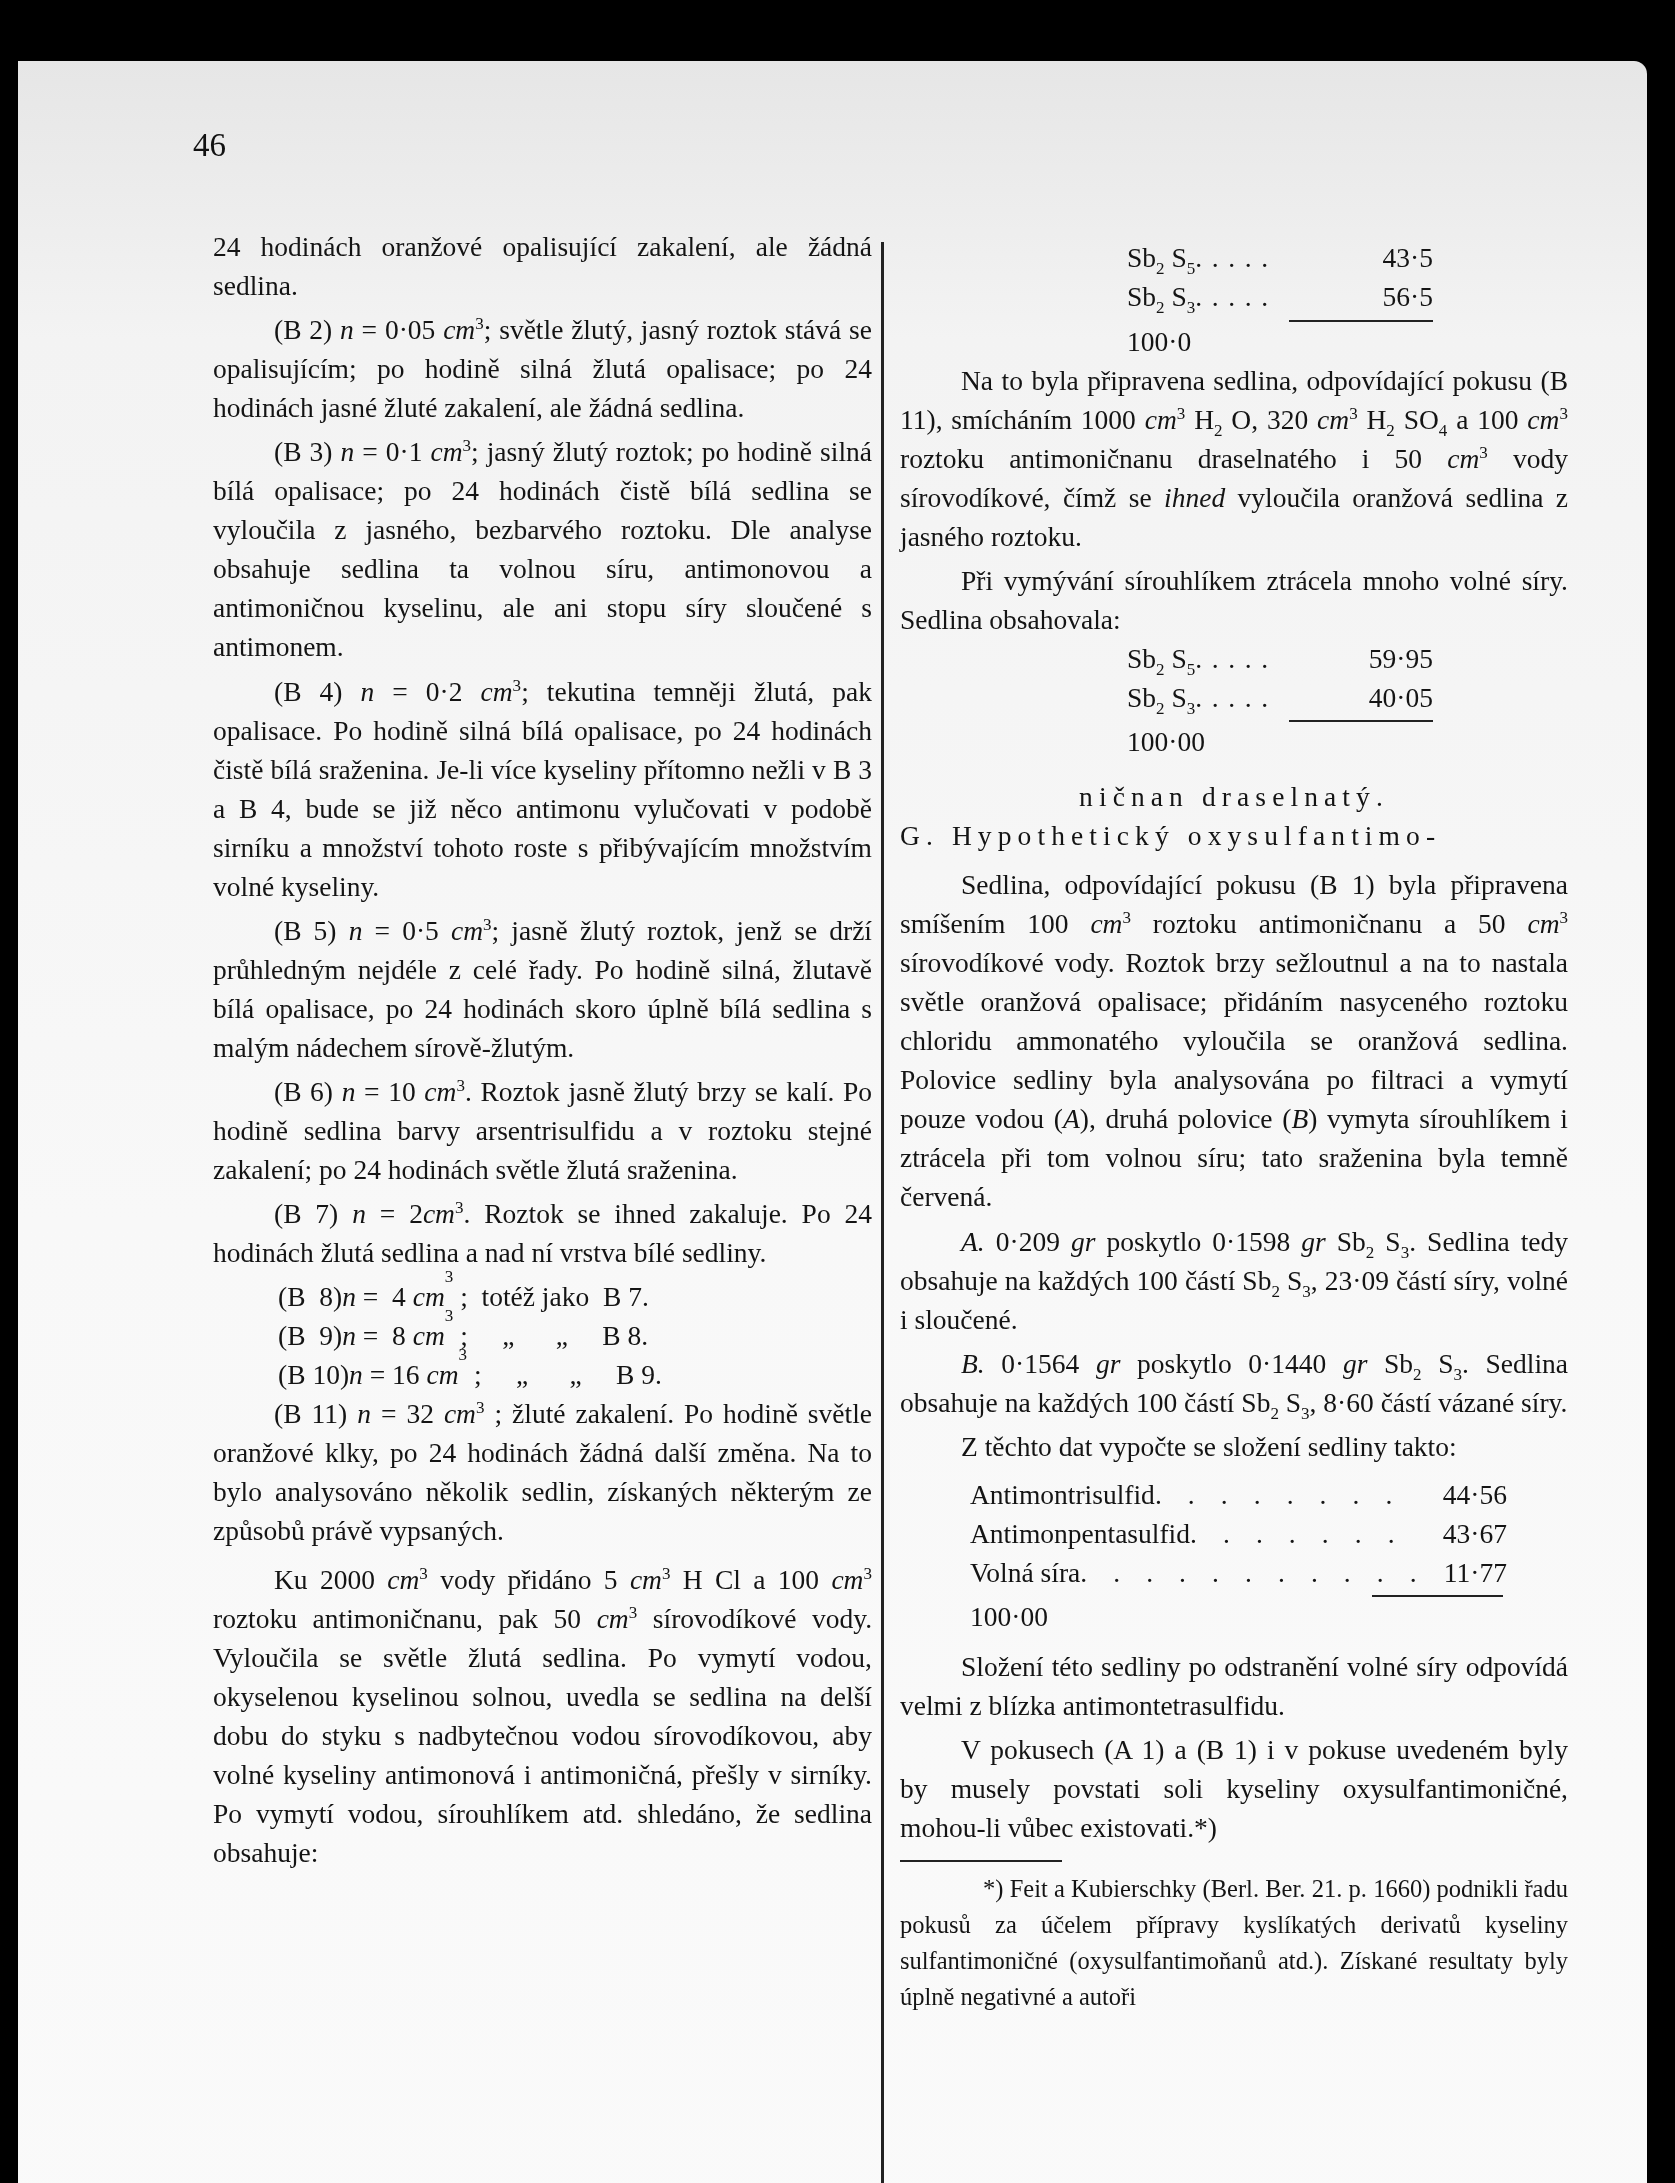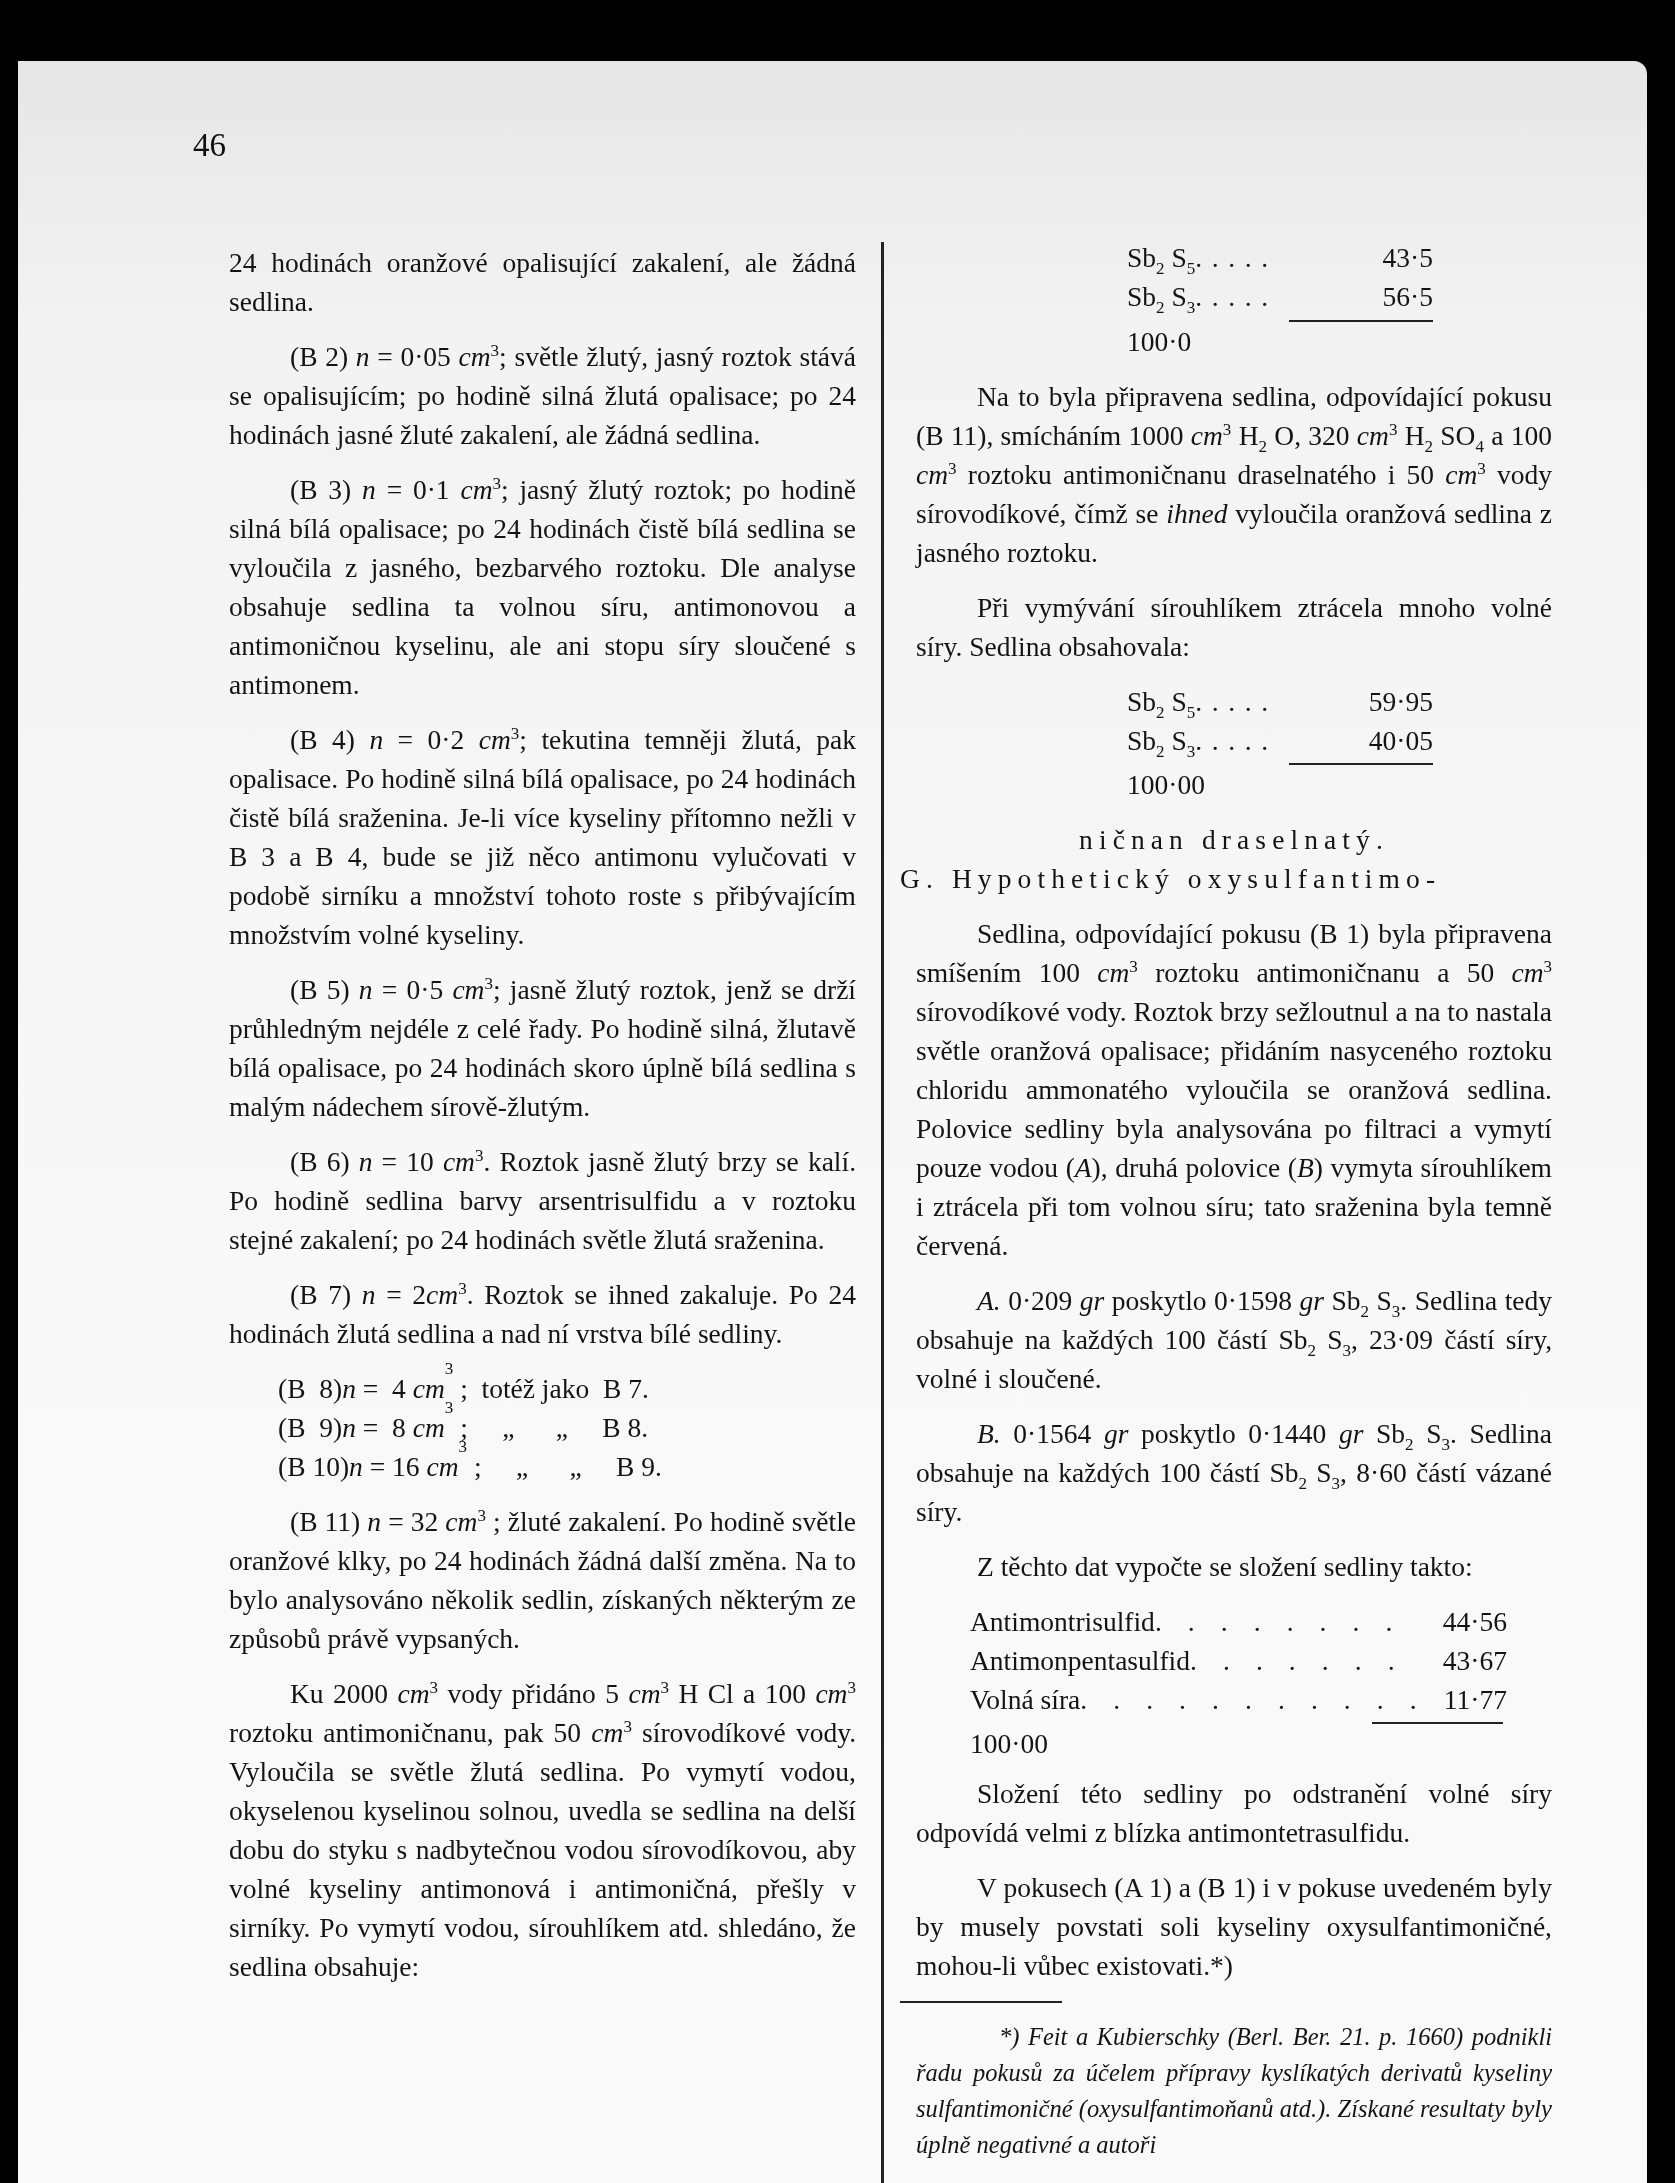--- a/index.html
+++ b/index.html
@@ -16,37 +16,37 @@
   .col {
     position:absolute; top:227px;
     font-family:"Liberation Serif", serif; font-size:27.5px; line-height:39px;
     color:#141414; text-align:justify;
   }
   .col.left { left:213px; width:659px; }
   .col.right { left:900px; width:668px; top:238px; }
   .divider {
     position:absolute; left:881px; top:242px; width:2.6px; height:1956px; background:#222;
   }
-  .col p { margin:16px; }
+  .col p { margin:0; }
   .col p.ind { text-indent:61px; }
   .col p.gap { margin-top:5.2px; }
   .i { font-style:italic; }
   sub, sup { font-size:0.62em; line-height:0; }
   .comp { margin:0 0 0 227px; width:306px; }
   .comp .row { display:flex; white-space:nowrap; }
   .comp .row .f { flex:0 0 auto; }
   .comp .row .dots { flex:1 1 auto; letter-spacing:9.6px; overflow:hidden; }
   .comp .row .v { flex:0 0 auto; text-align:right; min-width:87px; }
   .comp .rule { width:144px; margin-left:162px; border-top:2.2px solid #222; margin-top:3.5px; }
   .comp .total { padding-right:0; }
   .comp2 { margin-left:70px; width:537px; }
   .comp2 .rule { margin-left:402px; width:131px; }
   .heading { text-align:center; letter-spacing:6.1px; margin:15.7px 0 10.5px 0 !important; }
   .fn-rule { width:162px; border-top:2.2px solid #222; margin:13px 0 9.6px 0; }
-  .fn { font-size:24.5px; line-height:36px;font-style:italic; }
+  .fn { font-size:24.5px; line-height:36px; }
   .fn p.ind { text-indent:83px; }
   .list-row { display:flex; white-space:nowrap; padding-left:65px; }
   .list-row span { display:inline-block; }
 </style>
 </head>
 <body>
 
 <div class="page"></div>
 
 <div class="pgnum">46</div>

